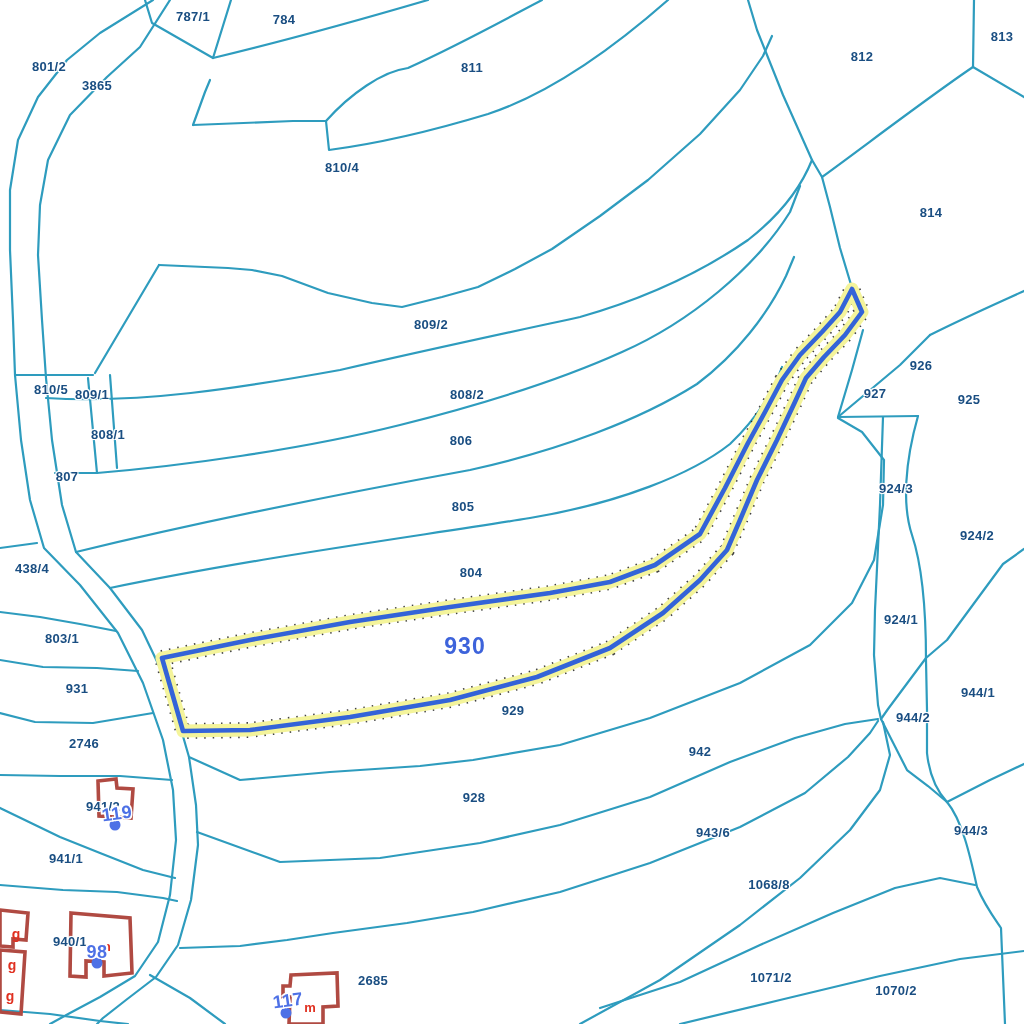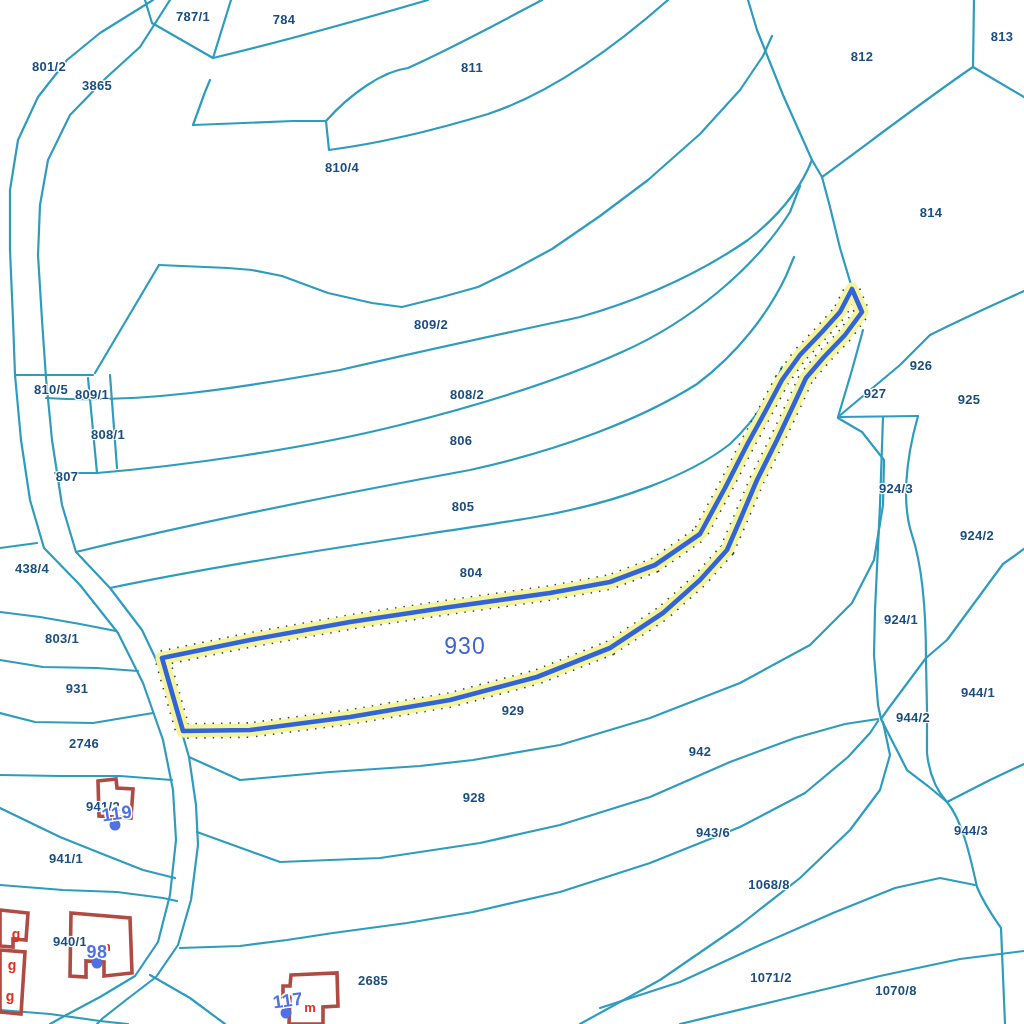--- a/index.html
+++ b/index.html
@@ -9,21 +9,21 @@
   .teal{fill:none;stroke:var(--teal);stroke-width:2.2;stroke-linejoin:round;stroke-linecap:round;}
   .bld{fill:none;stroke:var(--bred);stroke-width:3.6;stroke-linejoin:miter;}
   .hl-dots{fill:none;stroke:#222;stroke-width:16;stroke-dasharray:1.5 7;opacity:.85;stroke-linejoin:round;}
   .hl-halo{fill:none;stroke:var(--halo);stroke-width:13;stroke-linejoin:round;stroke-linecap:round;}
   .hl-core{fill:none;stroke:var(--hblue);stroke-width:4.6;stroke-linejoin:round;stroke-linecap:round;}
   .labels{position:absolute;left:0;top:0;width:100%;height:100%;pointer-events:none;}
   .plabel{position:absolute;transform:translate(-50%,-50%);color:var(--lblue);
     font-size:13px;font-weight:bold;white-space:nowrap;letter-spacing:.3px;
     text-shadow:-1px -1px 0 #fff,1px -1px 0 #fff,-1px 1px 0 #fff,1px 1px 0 #fff,0 0 3px #fff;}
   .hl-label{position:absolute;transform:translate(-50%,-50%);color:var(--hlabel);
-    font-size:23px;font-weight:400;letter-spacing:1px;
+    font-size:23px;font-weight:700;letter-spacing:1px;
     text-shadow:-1px -1px 0 #fff,1px -1px 0 #fff,-1px 1px 0 #fff,1px 1px 0 #fff,0 0 4px #fff;}
   .house{position:absolute;transform:translate(-50%,-50%);color:var(--mblue);
     font-size:18px;font-weight:bold;letter-spacing:.5px;
     text-shadow:-1.4px -1.4px 0 #fff,1.4px -1.4px 0 #fff,-1.4px 1.4px 0 #fff,1.4px 1.4px 0 #fff;}
   .glabel{position:absolute;transform:translate(-50%,-50%);color:var(--ared);
     font-size:14px;font-weight:bold;}
   .mlabel{position:absolute;transform:translate(-50%,-50%);color:var(--ared);
     font-size:13px;font-weight:bold;}
   .dot{position:absolute;width:11px;height:11px;border-radius:50%;
     background:var(--mblue);transform:translate(-50%,-50%);}
@@ -142,19 +142,19 @@
       <div class="plabel" style="left: 700px; top: 751px;">942</div>
       <div class="plabel" style="left: 474px; top: 797px;">928</div>
       <div class="plabel" style="left: 103px; top: 806px;">941/2</div>
       <div class="plabel" style="left: 713px; top: 832px;">943/6</div>
       <div class="plabel" style="left: 971px; top: 830px;">944/3</div>
       <div class="plabel" style="left: 66px; top: 858px;">941/1</div>
       <div class="plabel" style="left: 769px; top: 884px;">1068/8</div>
       <div class="plabel" style="left: 70px; top: 941px;">940/1</div>
       <div class="plabel" style="left: 771px; top: 953px; margin-top: 24px;">1071/2</div>
       <div class="plabel" style="left: 373px; top: 980px;">2685</div>
-      <div class="plabel" style="left: 896px; top: 990px;">1070/8</div>
+      <div class="plabel" style="left: 896px; top: 990px;">1070/2</div>
       <div class="house" style="left: 117px; top: 814px; transform: translate(-50%, -50%) rotate(-8deg);">119</div>
       <div class="house" style="left: 97px; top: 952px;">98</div>
       <div class="house" style="left: 288px; top: 1001px; transform: translate(-50%, -50%) rotate(-8deg);">117</div>
       <div class="hl-label" style="left: 465px; top: 646px;">930</div>
     </div>
 </div>
 
 </body></html>

